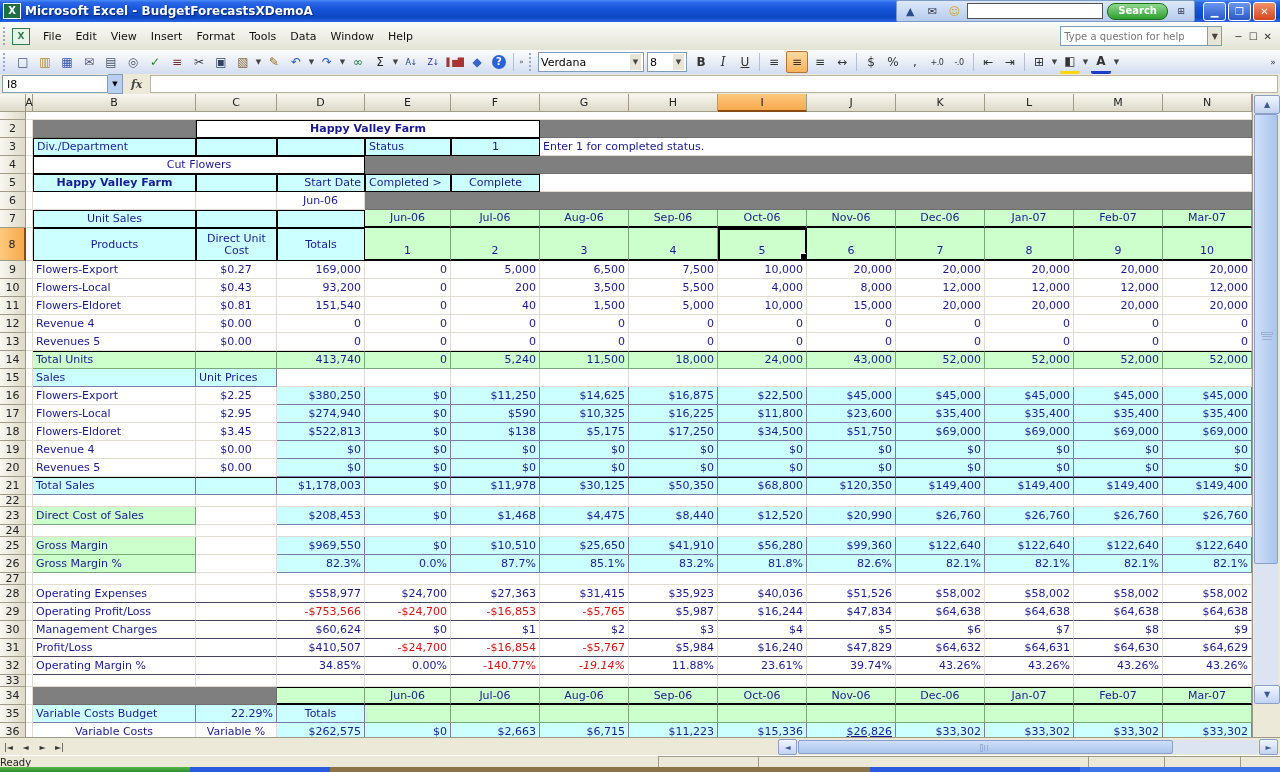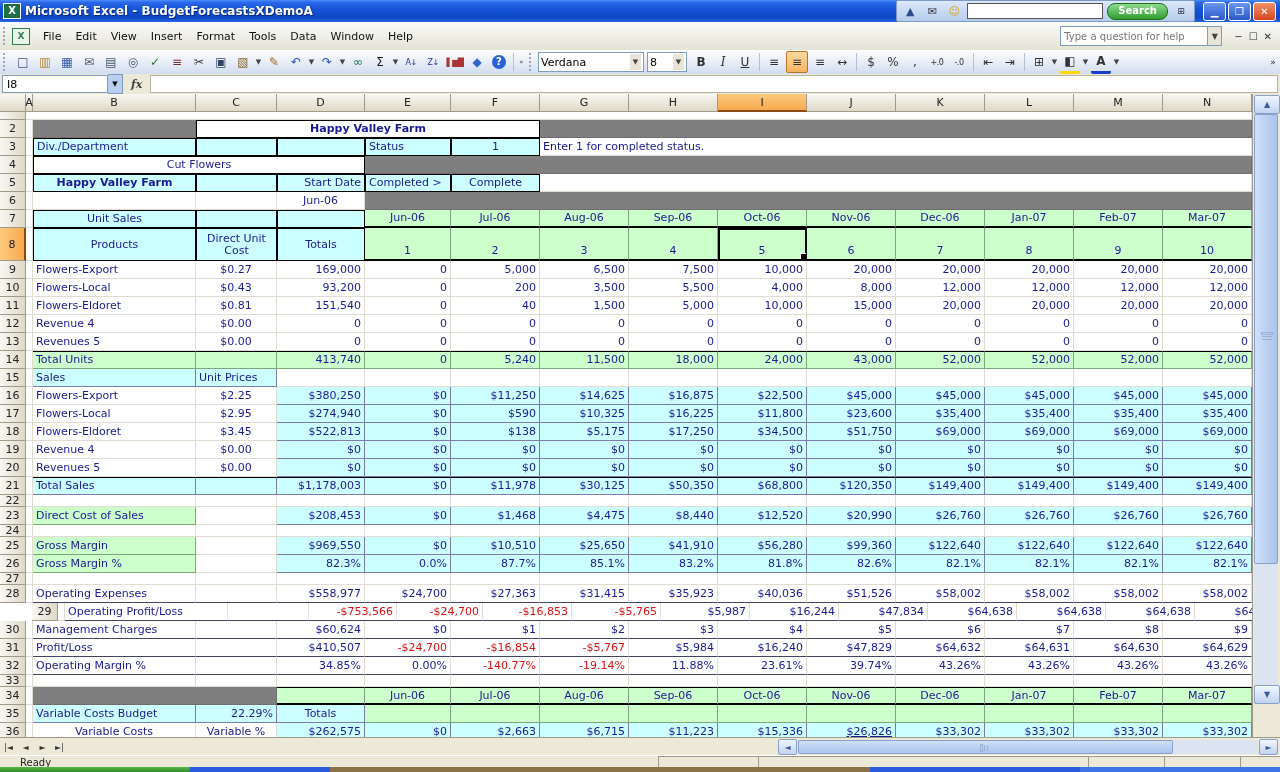--- a/index.html
+++ b/index.html
@@ -123,21 +123,21 @@
   .harrow{width:17px;height:14px;background:linear-gradient(180deg,#f0f6ff,#c2d3f0);border:1px solid #8ba0c8;
     border-radius:2px;font-size:8px;color:#3a5a9a;display:flex;align-items:center;justify-content:center;}
   .htrack{width:460px;height:14px;background:#dce4f2;position:relative;}
   .hthumb{position:absolute;left:0;top:0;height:14px;width:375px;border-radius:2px;
     background:linear-gradient(180deg,#cfe0f8,#aac4ec);border:1px solid #8ba0c8;box-sizing:border-box;}
   .hthumb:after{content:"";position:absolute;top:4px;left:182px;width:1px;height:6px;
     box-shadow:0 0 0 1px #9ab0d8,3px 0 0 0 #9ab0d8,6px 0 0 0 #9ab0d8;}
   
   .statusbar{position:absolute;left:0;top:755px;width:1280px;height:12px;background:#ece9d8;
     border-top:1px solid #fff;display:flex;align-items:center;font-size:10px;color:#222;}
-  .statusbar .readytxt{padding-left:20px;}
+  .statusbar .readytxt{padding-left:0;}
   .panes{margin-left:auto;display:flex;height:12px;}
   .pane{border-left:1px solid #a09a88;border-top:1px solid #a09a88;background:#ece9d8;height:12px;box-sizing:border-box;}
   
   .taskbar{position:absolute;left:0;top:767px;width:1280px;height:5px;display:flex;}
   .taskbar .seg{height:5px;}
 </style>
 </head>
 <body>
 
 <div class="titlebar">
@@ -1363,21 +1363,21 @@
         <div class="cell w ar db" style="width: 89px; flex: 0 0 89px;">
           <span>$58,002</span>
         </div>
         <div class="cell w ar db" style="width: 89px; flex: 0 0 89px;">
           <span>$58,002</span>
         </div>
         <div class="cell w ar db" style="width: 89px; flex: 0 0 89px;">
           <span>$58,002</span>
         </div>
       </div>
-      <div class="grow" style="height: 18px; padding-left: 32px;">
+      <div class="grow" style="height: 18px;">
         <div class="rh">29</div>
         <div class="cell w" style="width: 7px; flex: 0 0 7px;">
           <span></span>
         </div>
         <div class="cell w al db" style="width: 163px; flex: 0 0 163px;">
           <span>Operating Profit/Loss</span>
         </div>
         <div class="cell w db" style="width: 81px; flex: 0 0 81px;">
           <span></span>
         </div>
@@ -1518,21 +1518,21 @@
         </div>
         <div class="cell w ar db" style="width: 88px; flex: 0 0 88px;">
           <span>34.85%</span>
         </div>
         <div class="cell w ar db" style="width: 86px; flex: 0 0 86px;">
           <span>0.00%</span>
         </div>
         <div class="cell w ar db red" style="width: 89px; flex: 0 0 89px;">
           <span>-140.77%</span>
         </div>
-        <div class="cell w ar db red" style="width: 89px; flex: 0 0 89px;">
+        <div class="cell w ar db red" style="width: 89px; flex: 0 0 89px; font-style: italic;">
           <span>-19.14%</span>
         </div>
         <div class="cell w ar db" style="width: 89px; flex: 0 0 89px;">
           <span>11.88%</span>
         </div>
         <div class="cell w ar db" style="width: 89px; flex: 0 0 89px;">
           <span>23.61%</span>
         </div>
         <div class="cell w ar db" style="width: 89px; flex: 0 0 89px;">
           <span>39.74%</span>

